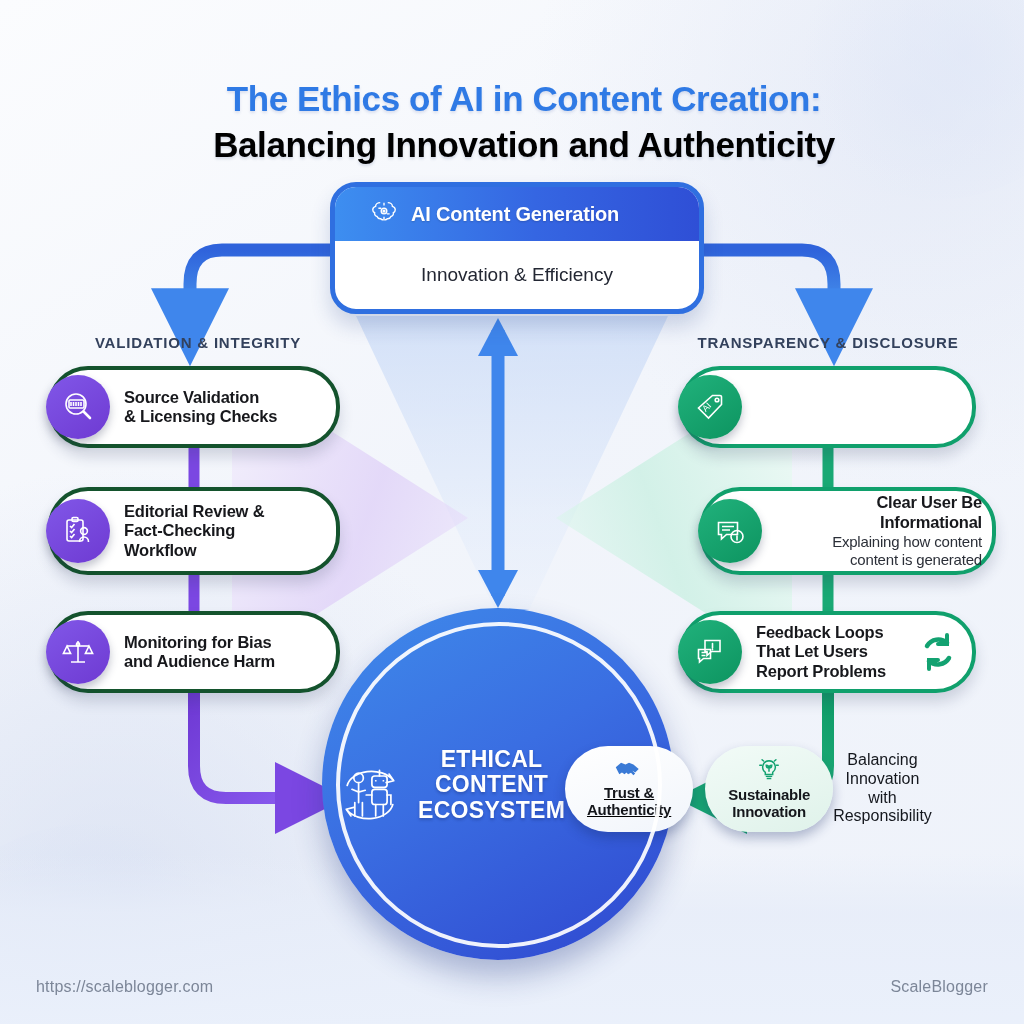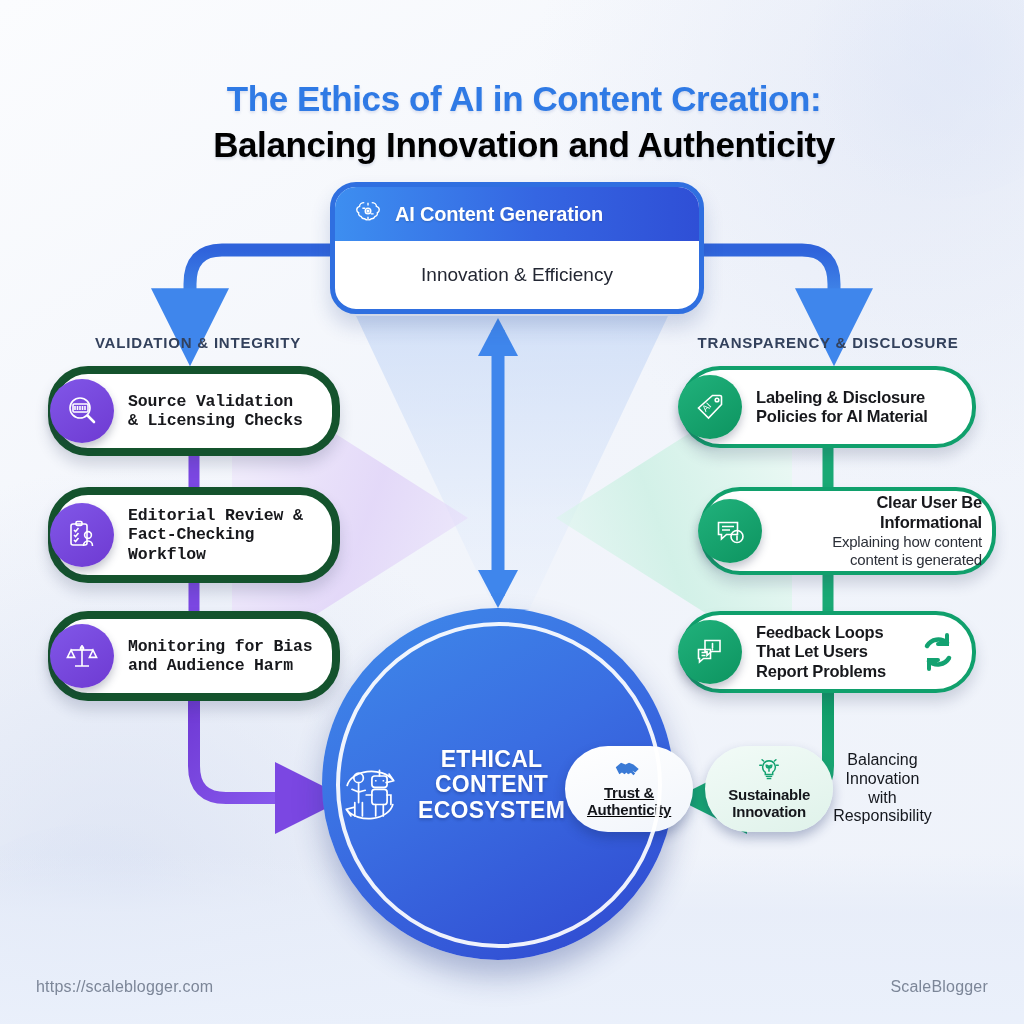--- a/index.html
+++ b/index.html
@@ -61,21 +61,21 @@
 
   
   .topcard{
     left:330px;top:182px;width:364px;height:122px;
     border-radius:26px;background:#ffffff;
     border:5px solid #2f6fe0;
     box-shadow:0 12px 20px rgba(42,70,140,.20);
     overflow:hidden;
   }
   .topcard .hdr{
-    height:54px;display:flex;align-items:center;gap:12px;padding:0 18px;
+    height:54px;display:flex;align-items:center;gap:12px;padding:0 34px;
     background:linear-gradient(90deg,#3d8ef0 0%,#3566e2 55%,#2f4fd6 100%);
   }
   .topcard .hdr .t{
     color:#ffffff;font-size:20px;font-weight:bold;letter-spacing:-.2px;
     text-shadow:0 1px 2px rgba(0,0,0,.18);
   }
   .topcard .body{
     height:68px;display:flex;align-items:center;justify-content:center;
     color:#232733;font-size:19px;
   }
@@ -87,21 +87,21 @@
   }
   .sechead.left{left:48px;}
   .sechead.right{left:678px;}
 
   
   .pill{
     height:74px;border-radius:40px;background:#ffffff;
     display:flex;align-items:center;
     box-shadow:0 9px 14px rgba(45,55,95,.18);
   }
-  .pill.purple{border:8px solid #14532d;font-family:Liberation Mono, monospace;}
+  .pill.purple{border:4px solid #14532d;}
   .pill.green{border:4px solid #10a06c;}
   .pill .ic{
     width:64px;height:64px;min-width:64px;border-radius:50%;
     margin-left:-6px;display:flex;align-items:center;justify-content:center;
     box-shadow:0 5px 9px rgba(40,45,80,.28);
   }
   .pill.purple .ic{background:linear-gradient(145deg,#8157e8 0%,#6e3ad2 100%);}
   .pill.green .ic{background:linear-gradient(145deg,#21b27c 0%,#0d9460 100%);}
   .pill .tx{
     padding:0 10px 0 14px;flex:1;
@@ -302,24 +302,20 @@
 
   <div class="abs r1c">
     <div class="pill green">
       <div class="ic">
         <svg width="36" height="36" viewBox="0 0 36 36" fill="none" stroke="#ffffff" stroke-width="1.6">
           <path d="M20.5 6.5h7.5a1.5 1.5 0 011.5 1.5v7.5L16.5 29 6.5 19z"></path>
           <circle cx="25" cy="11" r="1.8"></circle>
           <text x="11.5" y="22" font-family="Liberation Sans" font-size="9" fill="#ffffff" stroke="none" transform="rotate(-45 14 20)">AI</text>
         </svg>
       </div>
-      <div class="tx">
-        <span>Labeling &amp; Disclosure</span><br>
-        <span>Policies for AI Material</span>
-      </div>
     </div>
   </div>
 
   <div class="abs r2c">
     <div class="pill green">
       <div class="ic">
         <svg width="36" height="36" viewBox="0 0 36 36" fill="none" stroke="#ffffff" stroke-width="1.6">
           <path d="M6.5 9.5h19v12h-11l-5 4.5v-4.5h-3z"></path>
           <path d="M10 13.5h12M10 17h8"></path>
           <circle cx="25" cy="23.5" r="6"></circle>

